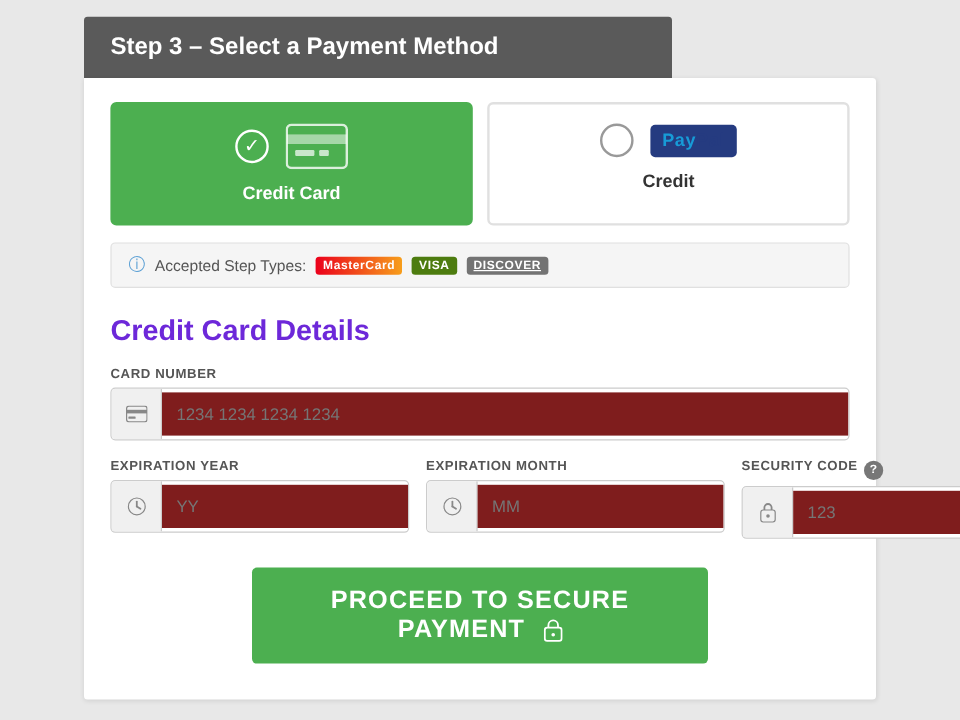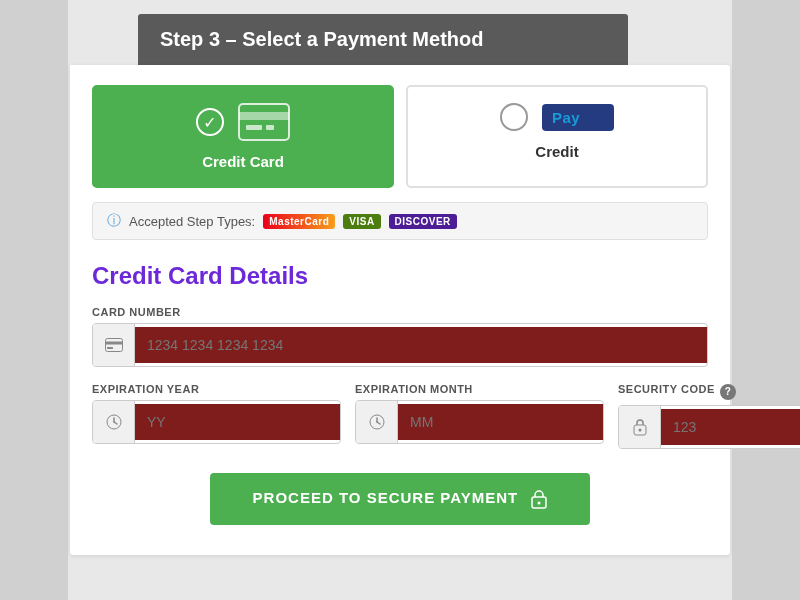--- a/index.html
+++ b/index.html
@@ -6,21 +6,21 @@
     body {
       background: #d0d0d0;
       font-family: 'Segoe UI', Arial, sans-serif;
       display: flex;
       justify-content: center;
       align-items: flex-start;
       min-height: 600px;
       padding: 0;
     }
     .page-container {
-      width: 664px;
+      width: 800px;
       min-height: 600px;
       background: #e8e8e8;
       display: flex;
       flex-direction: column;
       align-items: center;
     }
     .header-bar {
       background: #5a5a5a;
       width: 100%;
       max-width: 490px;
@@ -145,22 +145,23 @@
     }
     .mastercard-badge {
       background: linear-gradient(to right, #eb001b, #f79e1b);
       color: #fff;
     }
     .visa-badge {
       background: #4d7c0f;
       color: #fff;
     }
     .discover-badge {
-      background: #4c1d95;
-      color: #fff;
+      background: #737373;
+      color: #fff;
+      text-decoration: underline;
     }
     
     .section-title {
       font-size: 24px;
       font-weight: 600;
       color: #6d28d9;
       margin-bottom: 16px;
     }
     .field-label {
       font-size: 11px;
@@ -231,21 +232,21 @@
     .proceed-btn {
       display: flex;
       align-items: center;
       justify-content: center;
       gap: 10px;
       background: #4caf50;
       color: #fff;
       border: none;
       border-radius: 4px;
       padding: 16px 30px;
-      font-size: 15px;
+      font-size: 21px;
       font-weight: 700;
       letter-spacing: 1px;
       text-transform: uppercase;
       cursor: pointer;
       width: 100%;
       max-width: 380px;
       margin: 24px auto 0;
       display: block;
       text-align: center;
     }

